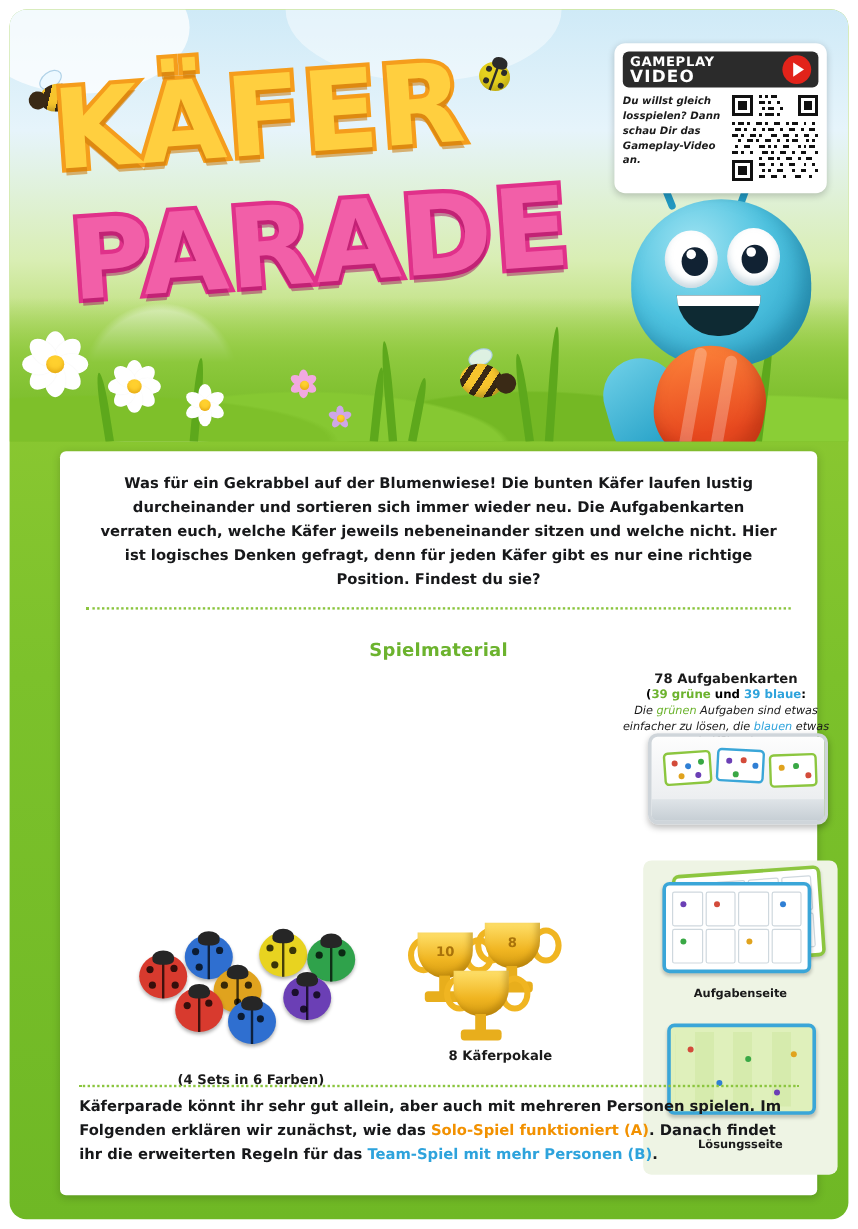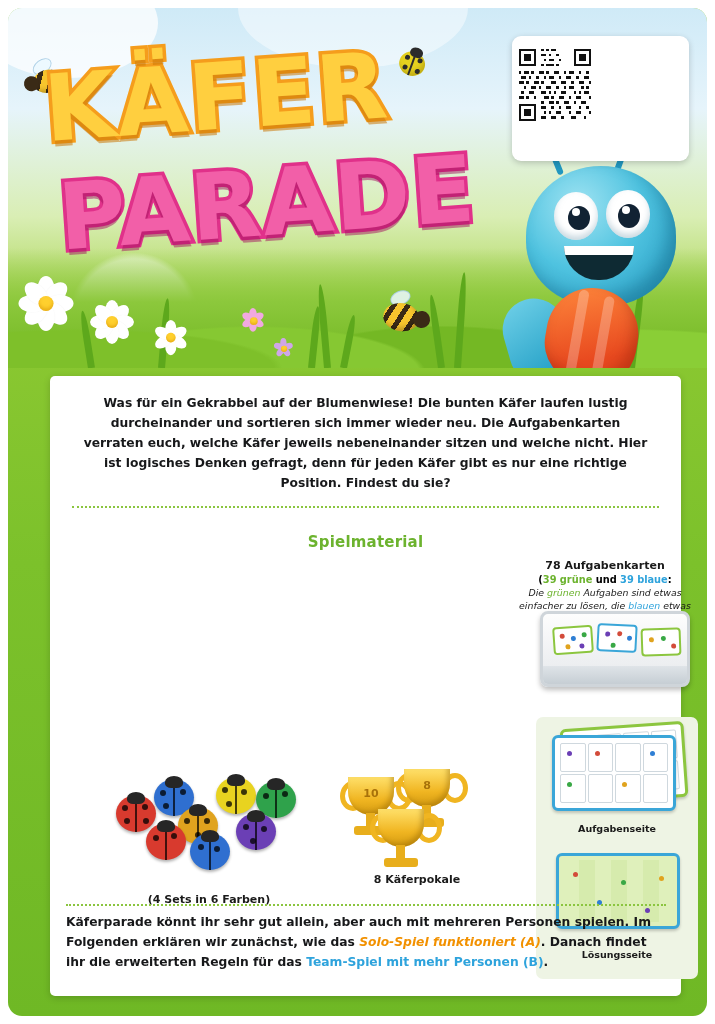--- a/index.html
+++ b/index.html
@@ -198,21 +198,21 @@
   .pcard{
     position:absolute;width:124px;height:76px;border-radius:6px;background:#fff;
     border:3px solid #3aa6d8;box-sizing:border-box;box-shadow:0 2px 3px rgba(0,0,0,.2);
   }
   .pgrid{position:absolute;inset:5px;display:grid;grid-template-columns:repeat(4,1fr);grid-template-rows:repeat(2,1fr);gap:2px;}
   .pcell{border:1px solid #cfd8de;border-radius:2px;position:relative;background:#fff;}
   .outro{
     position:absolute;left:58px;top:905px;width:600px;
     font-size:12.3px;line-height:1.62;color:#17181a;font-weight:bold;text-align:left;
   }
-  .orange{color:#f29100;font-style:italic;}
+  .orange{color:#f29100;}
   .blue{color:#2ea3dc;}
   .green{color:#6cb32e;}
   .subnote{font-size:9.4px;line-height:1.4;font-style:italic;color:#1a1a1a;text-align:center;}
 </style>
 </head>
 <body>
 
 <div class="page">
   <div class="frame">
 
@@ -322,21 +322,29 @@
             <div class="teeth"></div>
           </div>
         <div class="wingL"></div>
         <div class="wingR">
             <div class="stripe" style="left:26px;top:4px;"></div>
             <div class="stripe" style="left:52px;top:6px;"></div>
           </div>
       </div>
 
       <div class="videobox">
+        <div class="gp-badge">
+          <div class="gp-text">
+            <div class="gp-gameplay">GAMEPLAY</div>
+            <div class="gp-video">VIDEO</div>
+          </div>
+          <div class="gp-play"></div>
+        </div>
         <div class="gp-body">
+          <div class="gp-copy">Du willst gleich losspielen? Dann schau Dir das Gameplay-Video an.</div>
           <div class="qr">
             <svg width="72" height="72" viewBox="0 0 29 29" shape-rendering="crispEdges">
               <rect width="29" height="29" fill="#fff"></rect>
               <g fill="#111">
                 <rect x="0" y="0" width="7" height="7"></rect>
                   <rect x="1" y="1" width="5" height="5" fill="#fff"></rect>
                   <rect x="2" y="2" width="3" height="3"></rect>
                 <rect x="22" y="0" width="7" height="7"></rect>
                   <rect x="23" y="1" width="5" height="5" fill="#fff"></rect>
                   <rect x="24" y="2" width="3" height="3"></rect>

